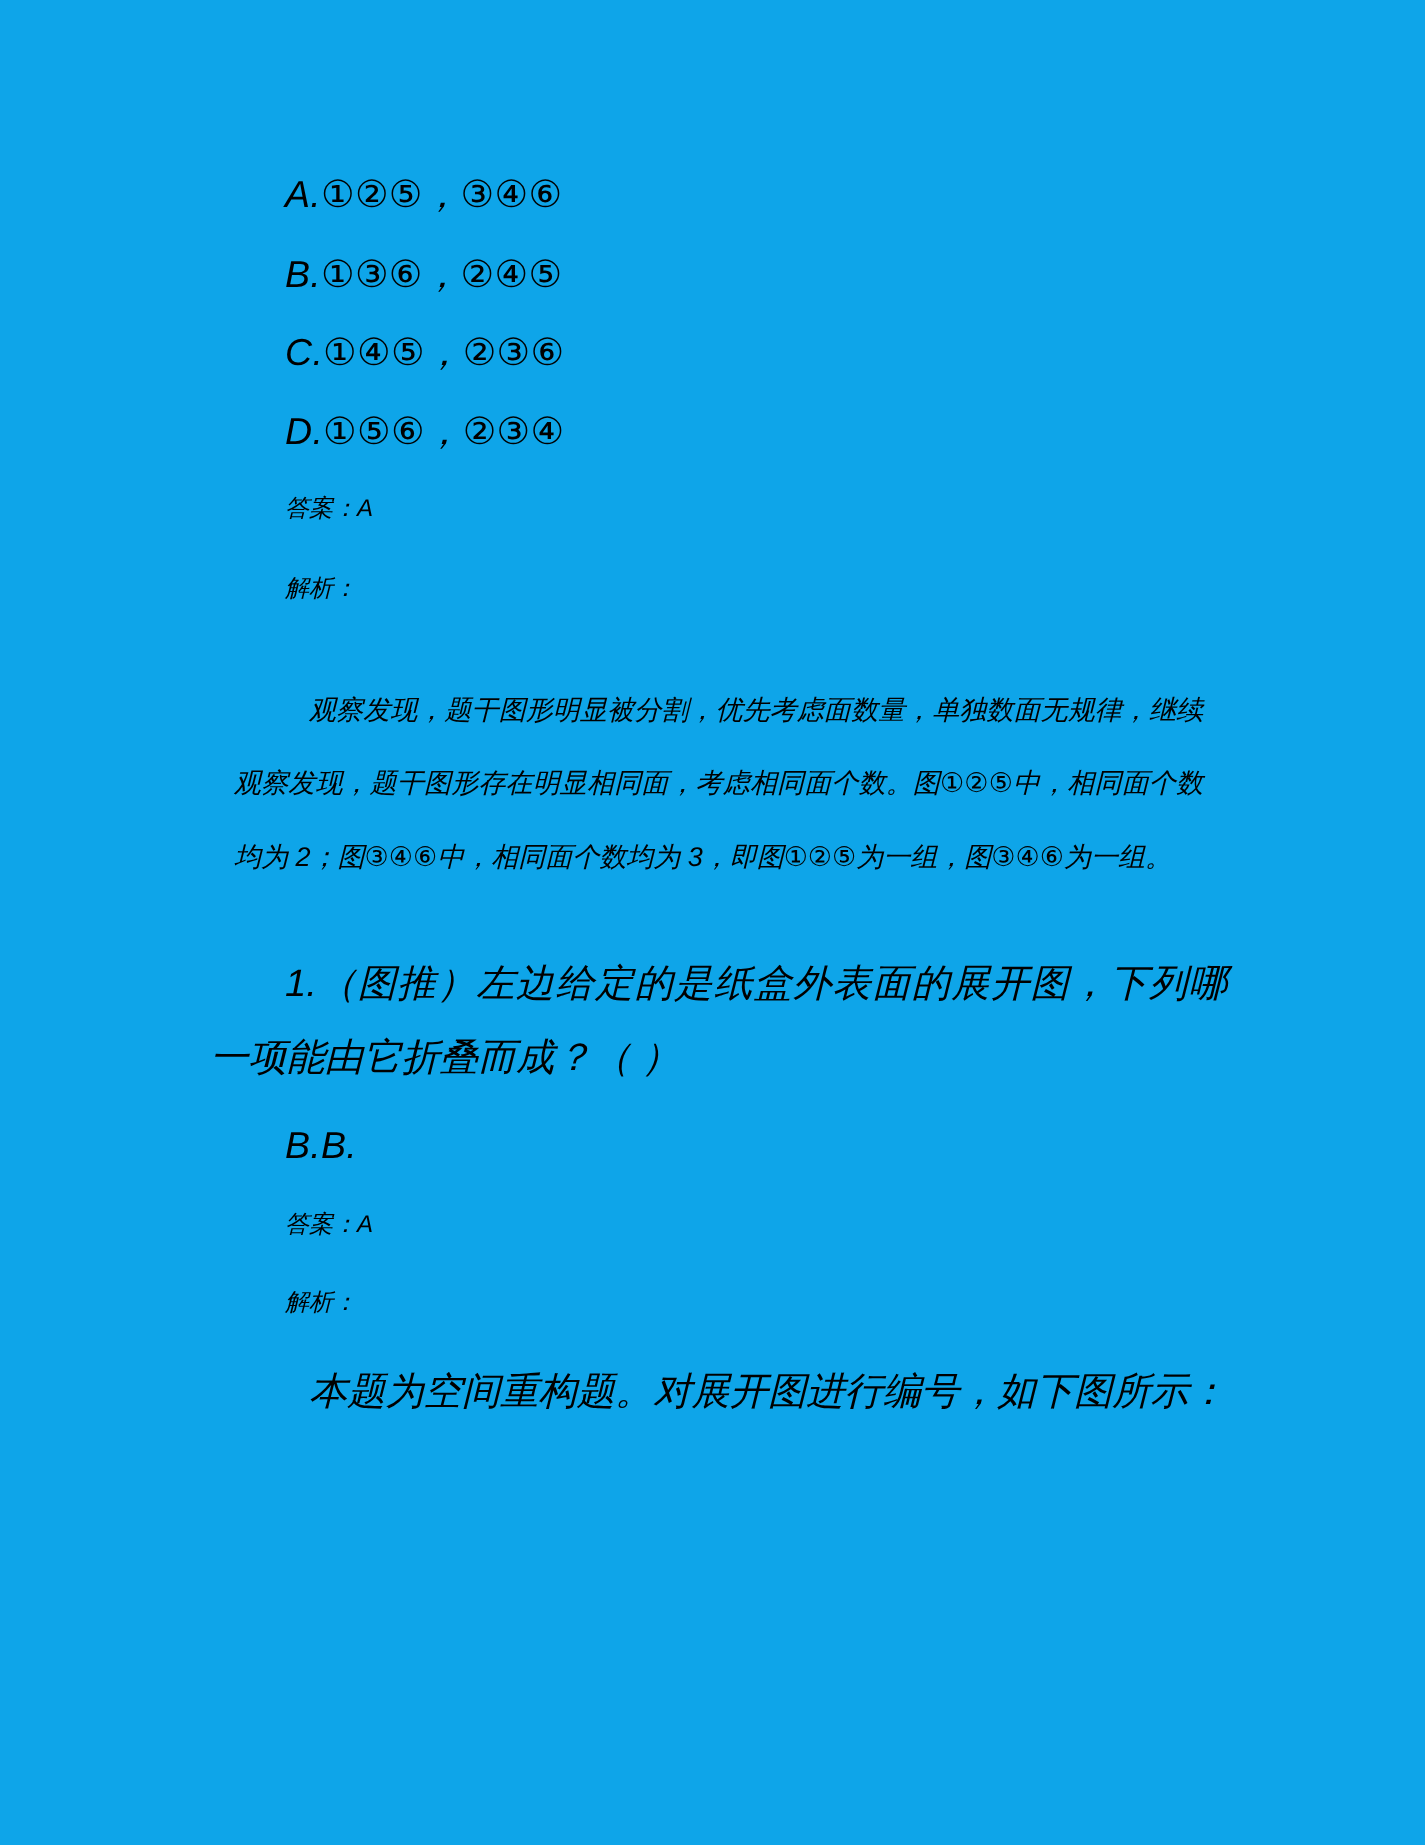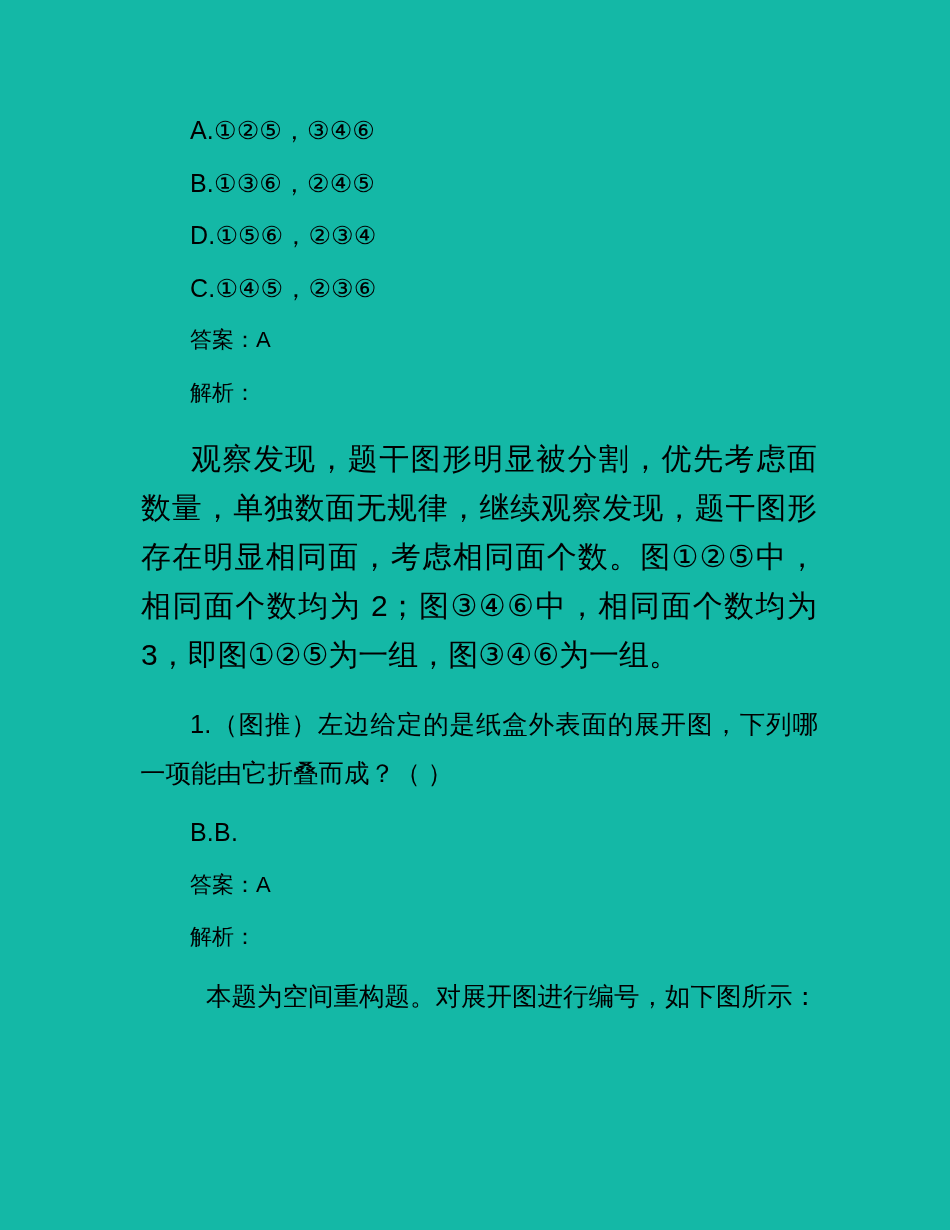--- a/index.html
+++ b/index.html
@@ -14,21 +14,22 @@
     font-family: "Liberation Sans", "DejaVu Sans", sans-serif;
     color: #000000;
     overflow: hidden;
   }
   .page {
     position: absolute;
     left: 0;
     top: 0;
     width: 950px;
     height: 1230px;
-    background: #14b8a6;
+    background: #0ea5e9;
+    font-style: italic;
   }
   
   .content {
     position: absolute;
     left: 140px;
     top: 104px;
     width: 678px;
   }
 
   
@@ -36,27 +37,27 @@
     margin: 0 0 0 0;
     padding-left: 50px;       
     font-size: 25px;
     line-height: 52.5px;
     letter-spacing: 0.2px;
     white-space: nowrap;
   }
   .label-line {
     margin: 0;
     padding-left: 50px;
-    font-size: 22px;
+    font-size: 16px;
     line-height: 52.5px;
     white-space: nowrap;
   }
   .para {
-    margin: 1px;
-    font-size: 30px;
+    margin: 16px;
+    font-size: 18px;
     line-height: 49px;
     text-align: justify;
     text-justify: inter-ideograph;
     text-indent: 50px;
     word-break: break-all;
   }
   .para-last {
     margin: 0;
     font-size: 25.5px;
     line-height: 49px;
@@ -78,22 +79,22 @@
   .spacer-lg { height: 20px; }
 </style>
 </head>
 <body>
 
 <div class="page">
   <div class="content">
 
     <div class="opt-line">A.①②⑤，③④⑥</div>
     <div class="opt-line">B.①③⑥，②④⑤</div>
+    <div class="opt-line">C.①④⑤，②③⑥</div>
     <div class="opt-line">D.①⑤⑥，②③④</div>
-    <div class="opt-line">C.①④⑤，②③⑥</div>
 
     <div class="label-line">答案：A</div>
     <div class="label-line">解析：</div>
 
     <div class="spacer-md"></div>
 
     <div class="para">观察发现，题干图形明显被分割，优先考虑面数量，单独数面无规律，继续观察发现，题干图形存在明显相同面，考虑相同面个数。图①②⑤中，相同面个数均为 2；图③④⑥中，相同面个数均为 3，即图①②⑤为一组，图③④⑥为一组。</div>
 
     <div class="spacer-lg"></div>
 

